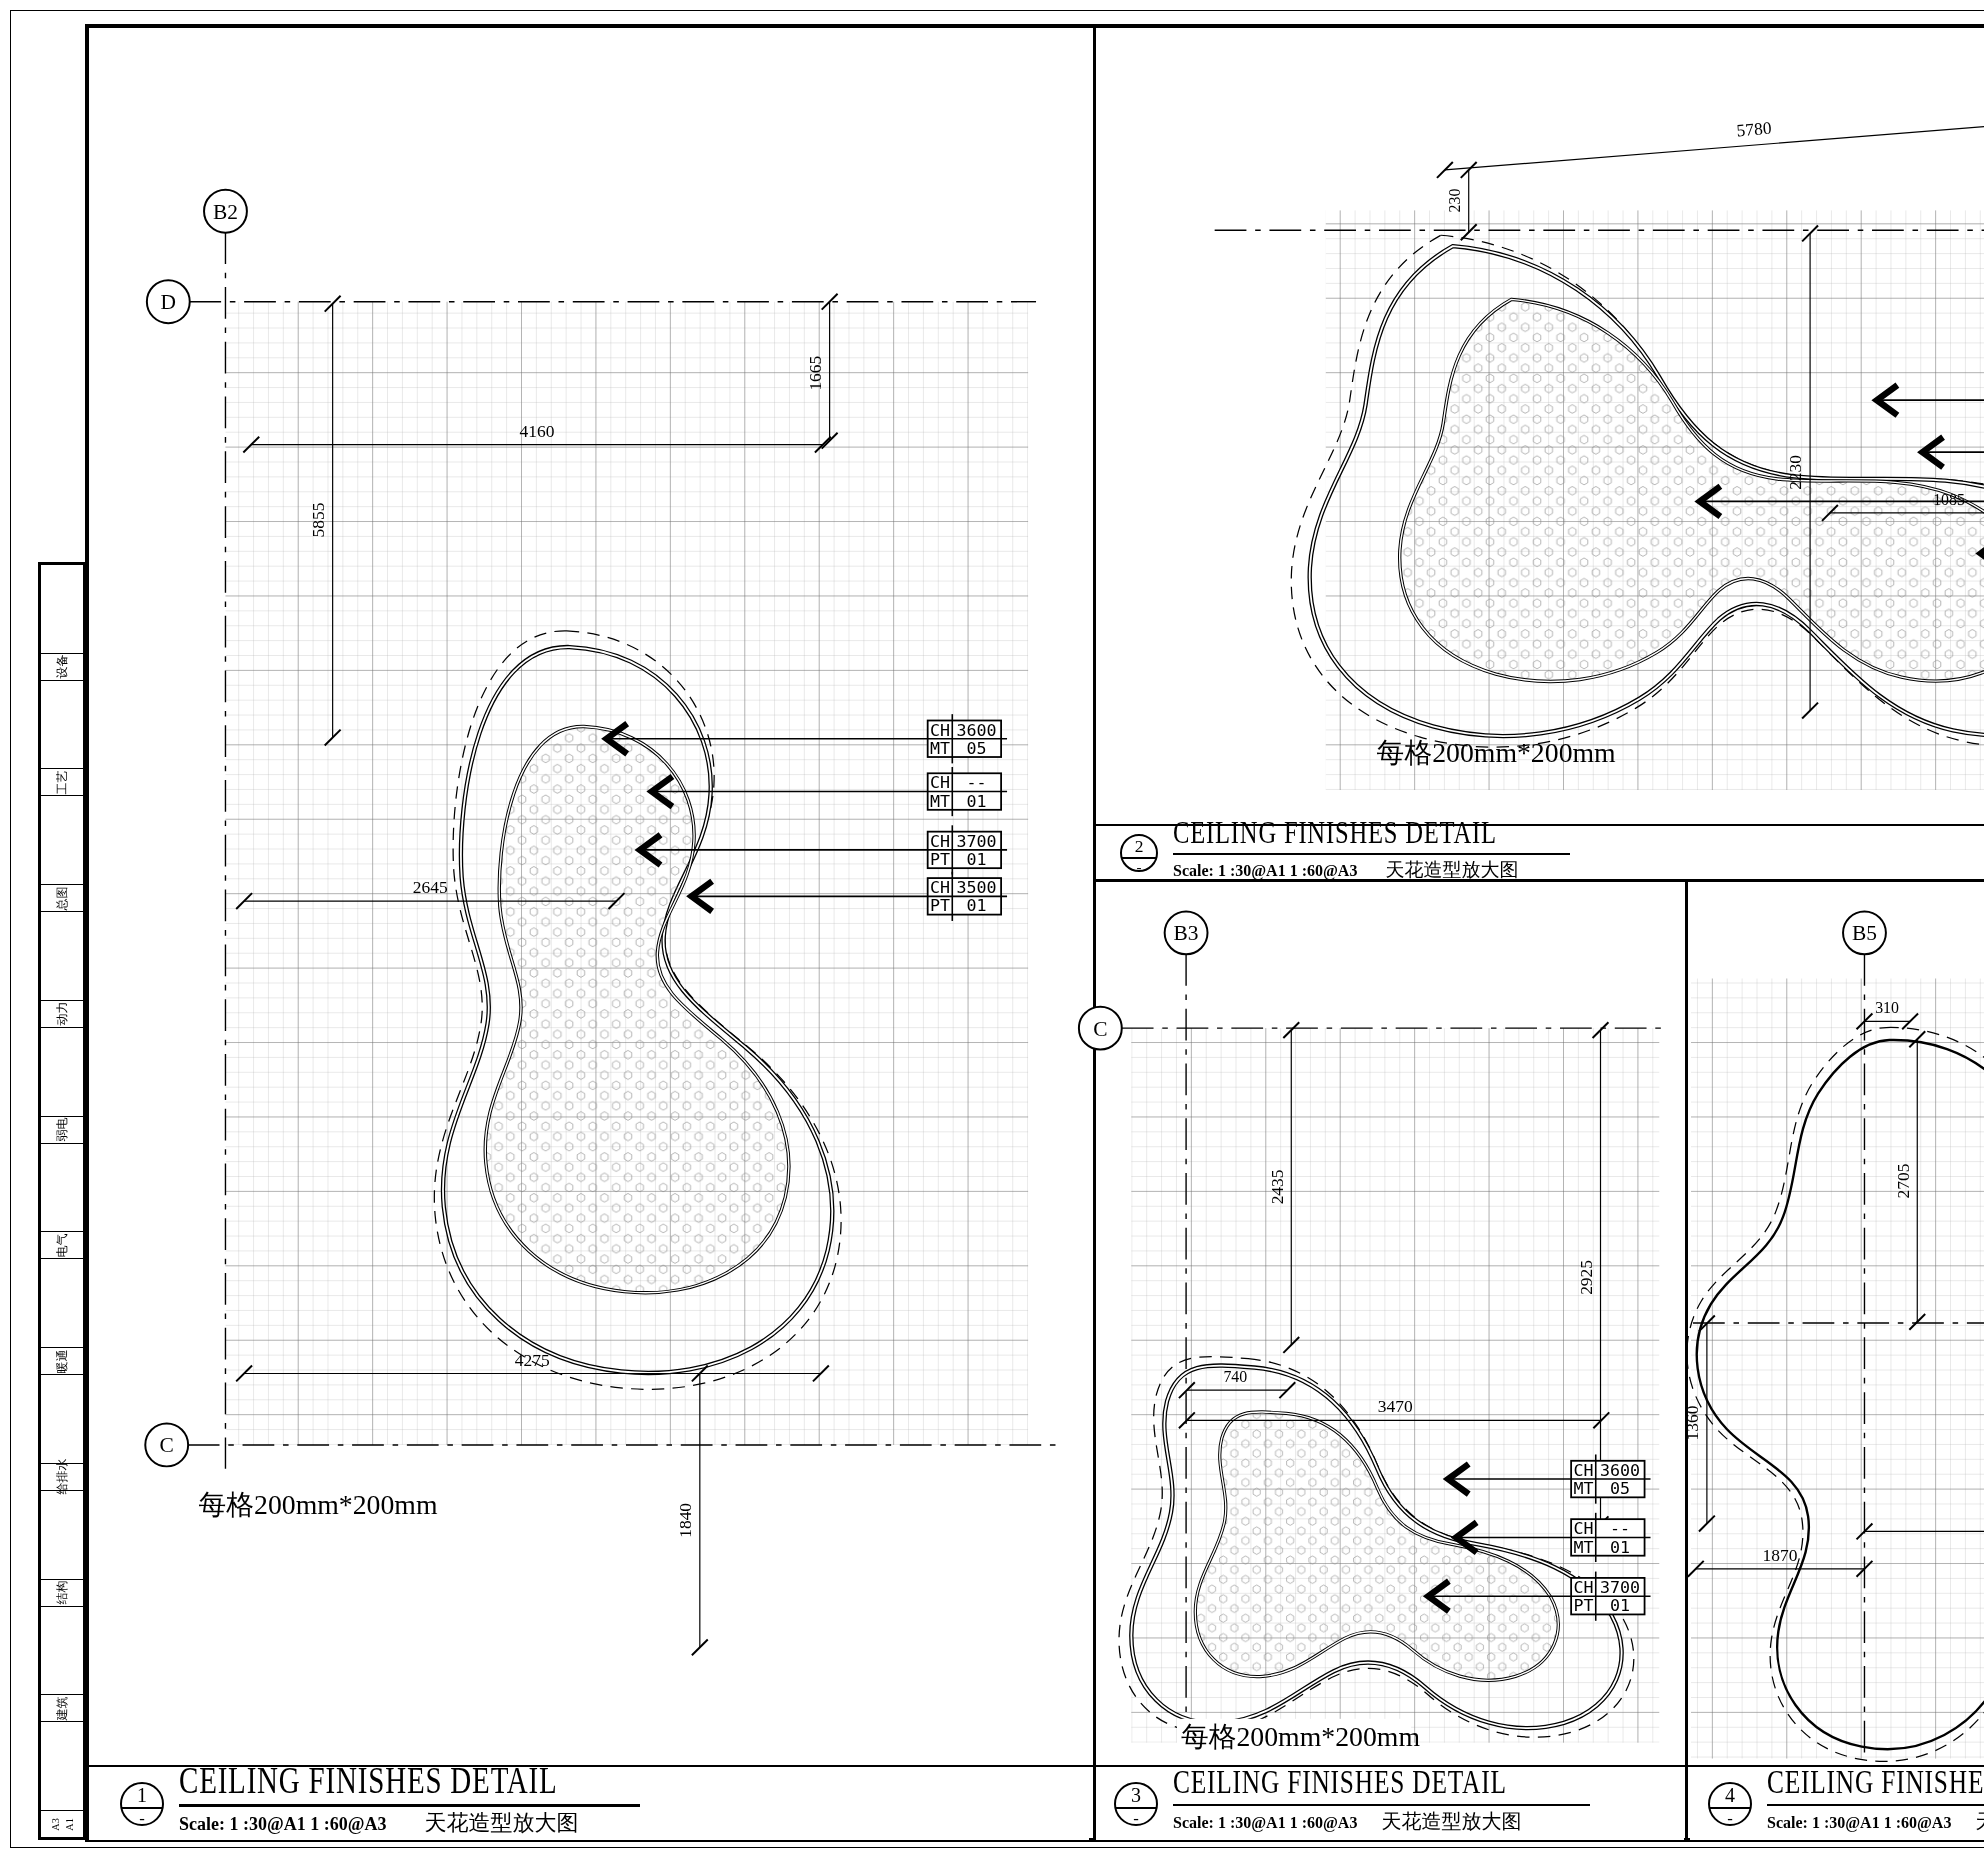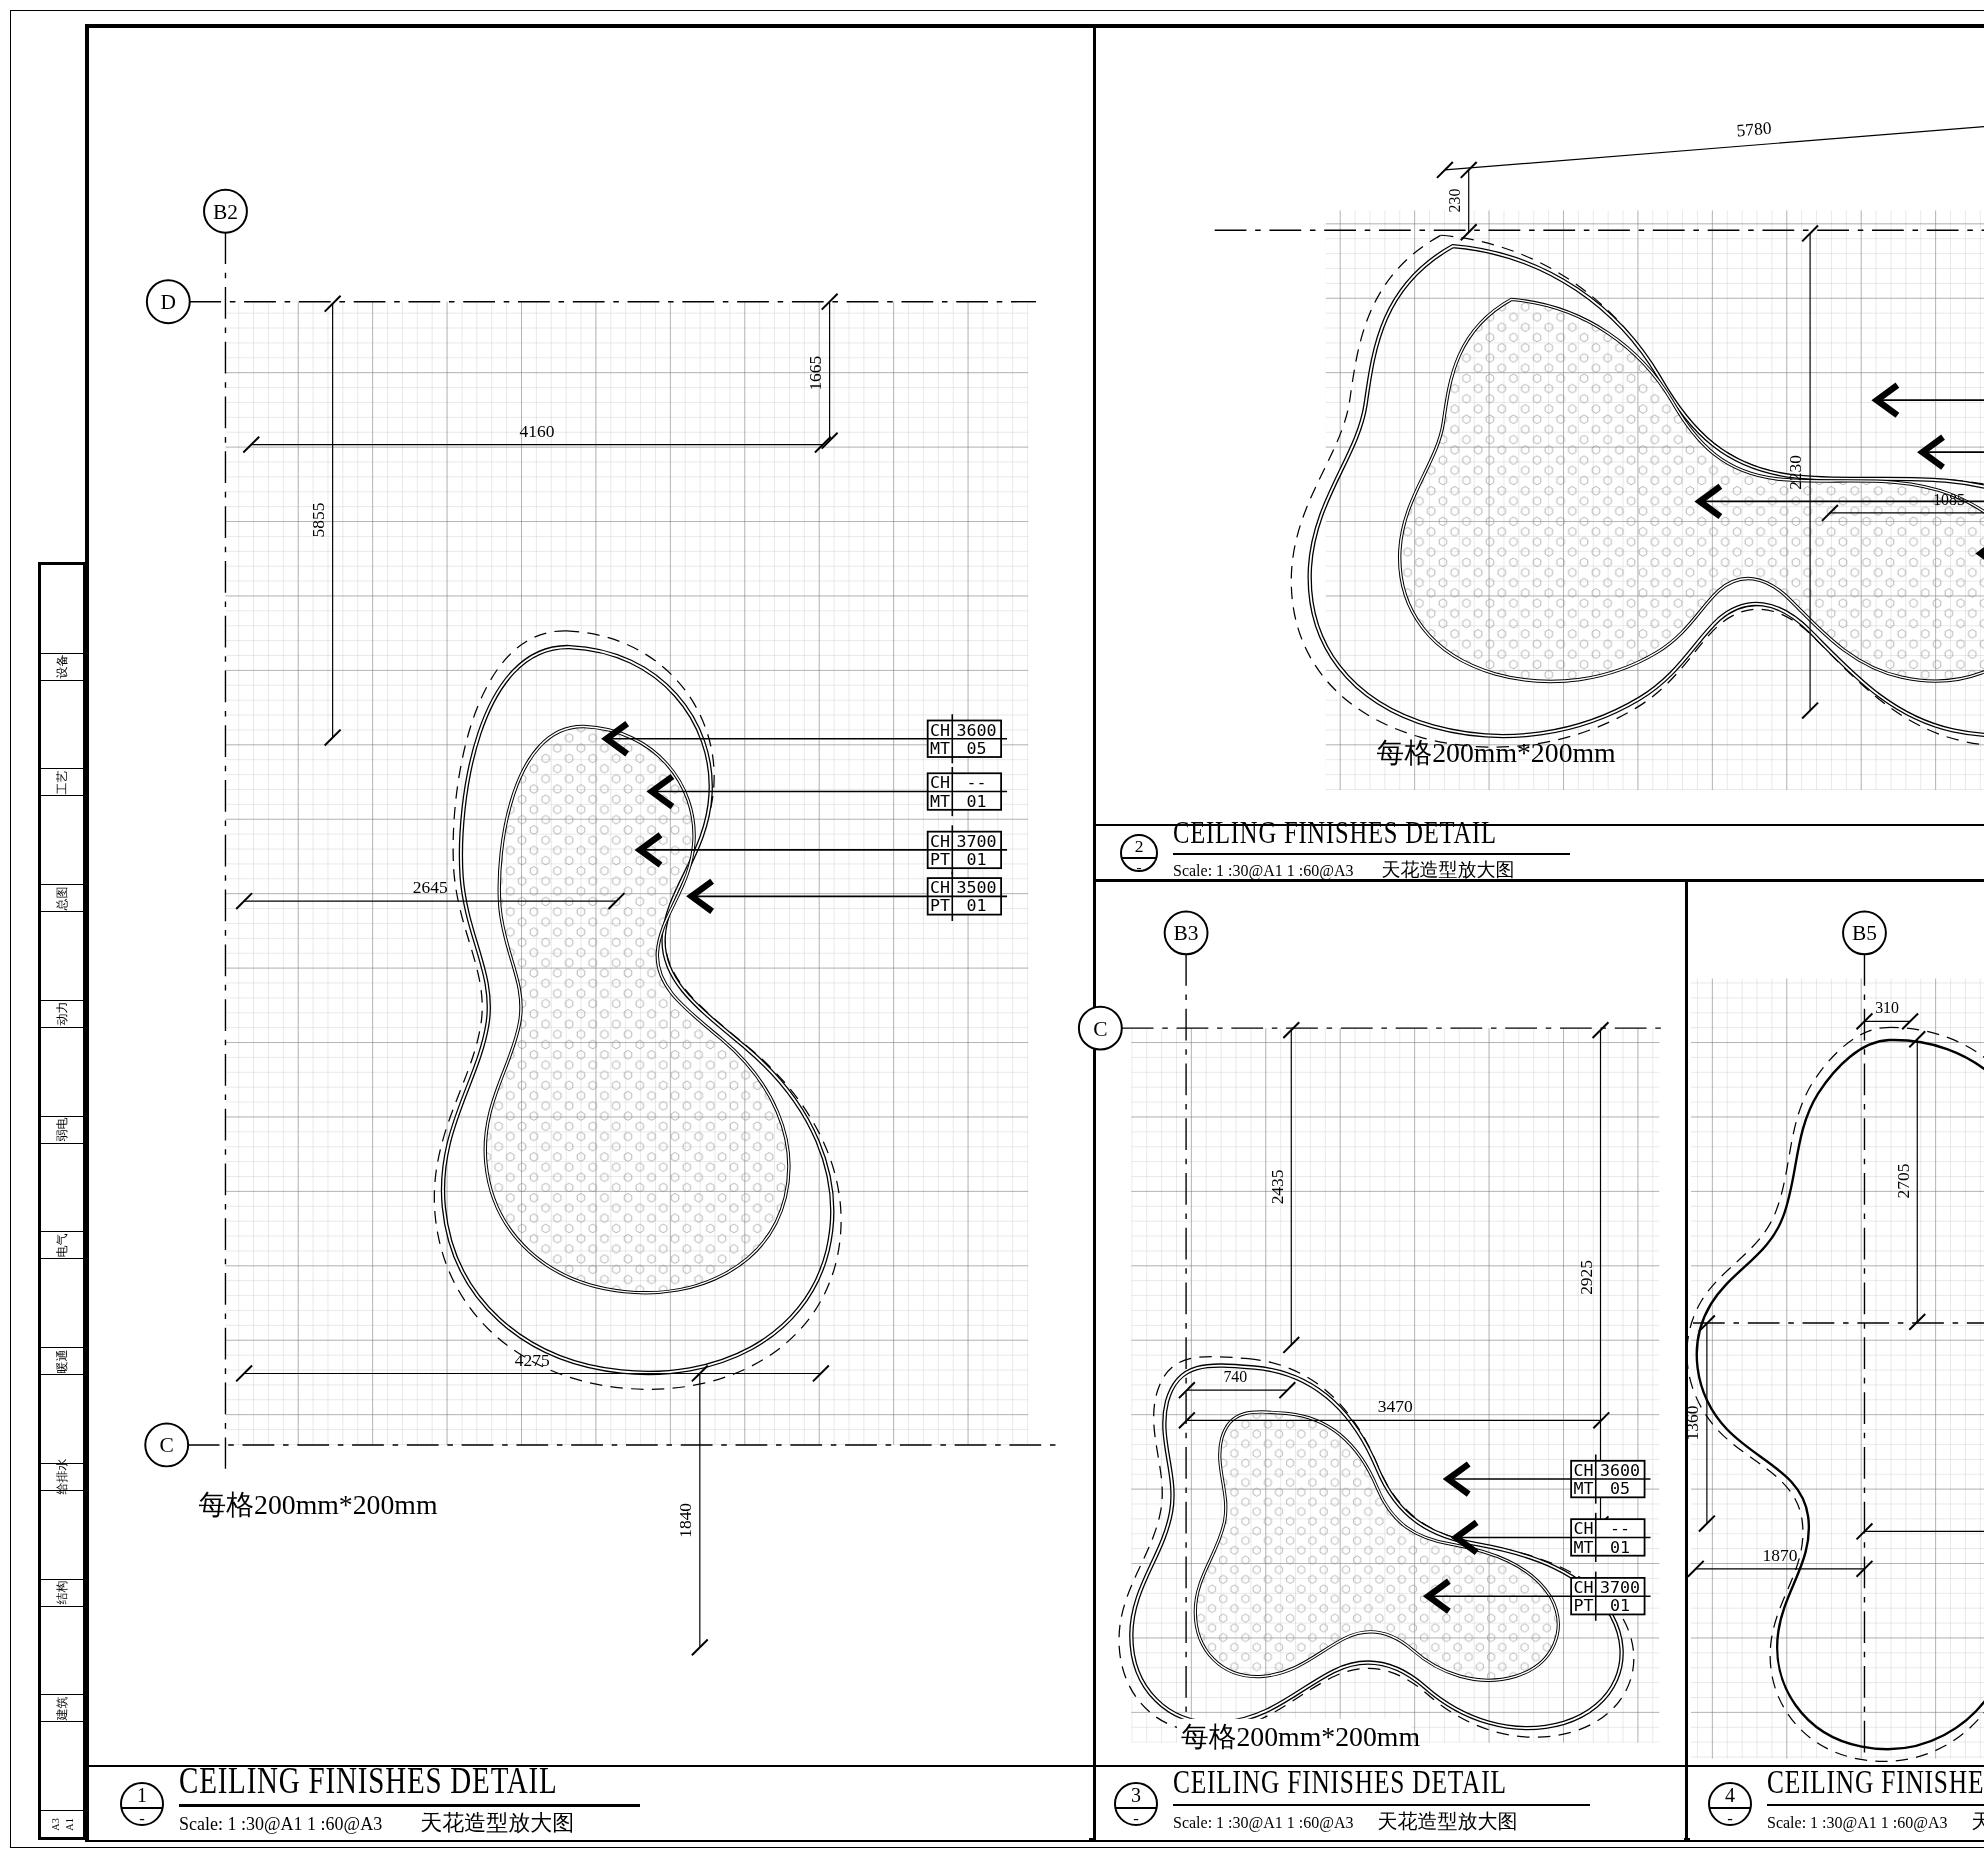--- a/index.html
+++ b/index.html
@@ -36,21 +36,21 @@
   .notetxt{font:70px "Liberation Serif",serif;fill:#000}
   
   .tbar{position:absolute;display:flex;align-items:center;background:#fff}
   .tcirc{width:40px;height:40px;border:2.4px solid #000;border-radius:50%;display:flex;flex-direction:column;margin-left:31px;flex:none;box-sizing:content-box}
   .tcirc .n{flex:1.1;display:flex;align-items:center;justify-content:center;font-size:20px;border-bottom:2px solid #000}
   .tcirc .d{flex:1;display:flex;align-items:center;justify-content:center;font-size:16.7px}
   .tinfo{margin-left:15px}
   .ttl{font-size:29px;letter-spacing:0.8px;transform:scaleY(1.3);transform-origin:0 100%;white-space:nowrap}
   .tline{height:2.4px;background:#000;width:461px;margin:2.4px 0 1.6px}
   .tsub{display:flex;gap:38px;align-items:baseline;white-space:nowrap}
-  .tscale{font-weight:normal;font-size:18px}
+  .tscale{font-weight:bold;font-size:18px}
   .tcn{font-size:22px}
 </style>
 </head>
 <body>
 
 <div id="sheet">
 
   <div id="outerborder"></div>
   <div id="mainframe"></div>
 

